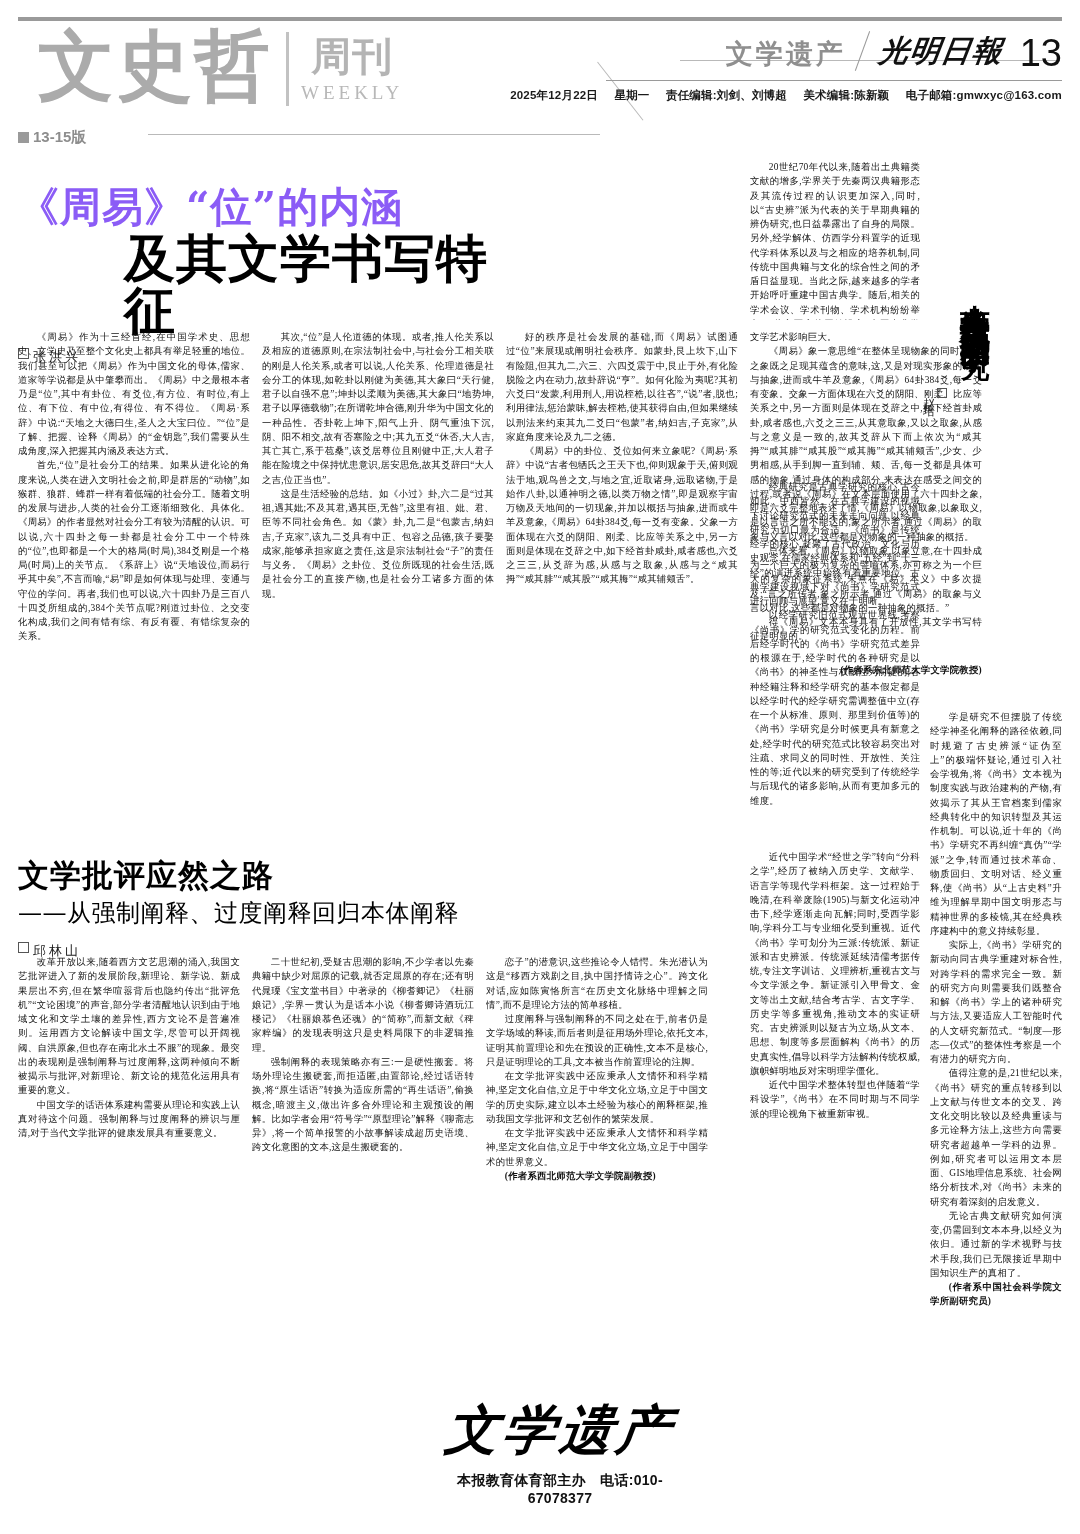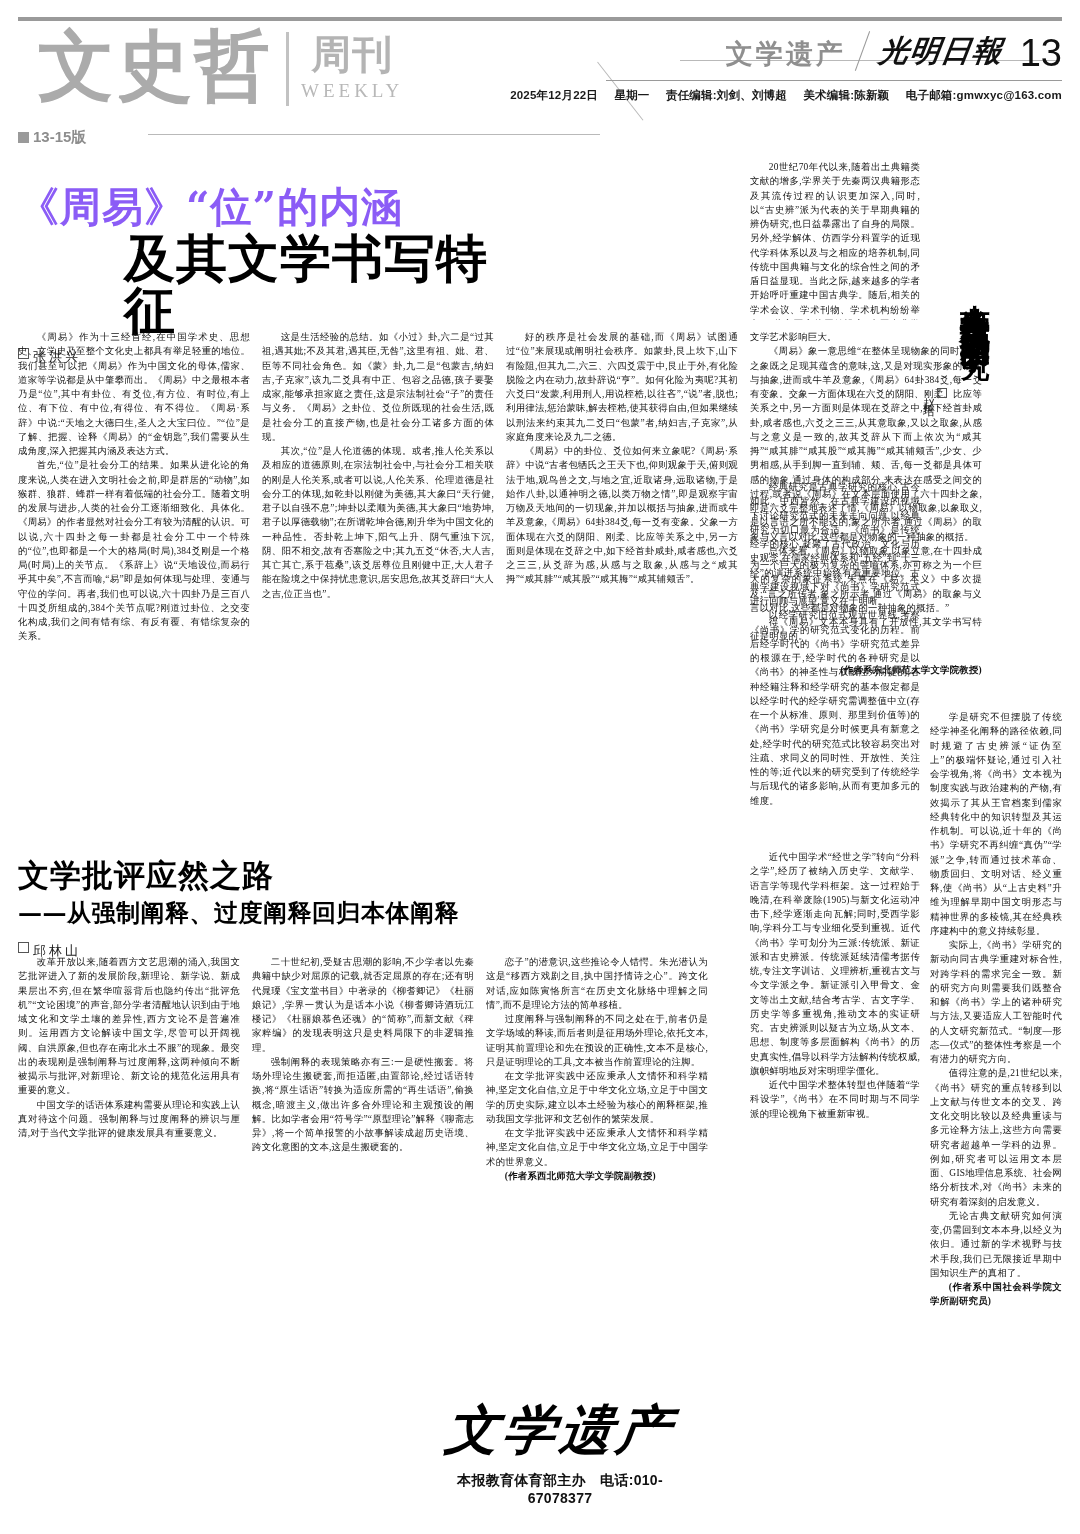--- a/index.html
+++ b/index.html
@@ -7,21 +7,21 @@
     width:1080px;height:1534px;
     background:#ffffff;
     font-family:"Liberation Serif","DejaVu Serif",serif;
     color:#111;
     overflow:hidden;
     position:relative;
   }
   
   .masthead{position:relative;height:150px;width:1080px;}
   .top-rule{position:absolute;left:18px;top:17px;width:1044px;height:4px;background:#9a9a9a;}
-  .brand-wrap{position:absolute;left:38px;top:26px;display:flex;align-items:flex-start;}
+  .brand-wrap{position:absolute;left:38px;top:26px;display:flex;align-items:center;}
   .brand-cn{
     font-family:"DejaVu Serif","Liberation Serif",serif;
     font-weight:700;font-size:76px;line-height:80px;
     color:#ababab;letter-spacing:2px;
     -webkit-text-stroke:0px;
   }
   .brand-bar{width:3px;height:74px;background:#c2c2c2;margin:6px 12px 0 14px;}
   .brand-sub{display:flex;flex-direction:column;align-items:center;margin-top:6px;}
   .brand-sub .zk{font-family:"DejaVu Serif","Liberation Serif",serif;font-weight:700;font-size:40px;color:#b4b4b4;line-height:44px;letter-spacing:1px;}
   .brand-sub .wk{font-family:"Liberation Serif",serif;font-size:19px;color:#b8b8b8;letter-spacing:4px;margin-top:4px;}
@@ -83,21 +83,21 @@
   .vbyline{
     writing-mode:vertical-rl;text-orientation:upright;
     font-family:"Liberation Serif",serif;font-size:12px;letter-spacing:6px;color:#1a1a1a;
     margin-right:10px;margin-top:108px;
   }
   .vbyline .bx{display:block;width:8px;height:8px;border:1px solid #555;margin:0 auto 8px auto;}
 
   
   .a2-head{position:absolute;left:18px;top:706px;width:530px;}
   .a2-t1{font-family:"DejaVu Serif","Liberation Serif",serif;font-weight:700;font-size:31px;line-height:38px;color:#000;letter-spacing:1px;}
-  .a2-t2{font-family:"DejaVu Serif","Liberation Serif",serif;font-weight:700;font-size:24px;line-height:34px;color:#000;letter-spacing:0.5px;margin-top:2px;}
+  .a2-t2{font-family:"DejaVu Serif","Liberation Serif",serif;font-weight:400;font-size:24px;line-height:34px;color:#000;letter-spacing:0.5px;margin-top:2px;}
 
   
   .logo-wrap{position:absolute;left:430px;top:1248px;width:260px;text-align:center;}
   .logo-cal{
     font-family:"DejaVu Serif",serif;font-weight:700;font-style:italic;
     font-size:53px;line-height:62px;color:#000;letter-spacing:4px;
     transform:skewX(-7deg);
   }
   .logo-sub{font-family:"Liberation Sans",sans-serif;font-weight:700;font-size:14px;color:#111;margin-top:12px;letter-spacing:0.3px;}
 </style>
@@ -152,22 +152,22 @@
       <span>张洪兴</span>
     </div>
   </div>
 
   <div class="col" style="left:18px;top:180px;width:232px;height:510px;">
     <p>《周易》作为十三经首经,在中国学术史、思想史、文学史乃至整个文化史上都具有举足轻重的地位。我们甚至可以把《周易》作为中国文化的母体,儒家、道家等学说都是从中肇攀而出。《周易》中之最根本者乃是“位”,其中有卦位、有爻位,有方位、有时位,有上位、有下位、有中位,有得位、有不得位。《周易·系辞》中说:“天地之大德曰生,圣人之大宝曰位。”“位”是了解、把握、诠释《周易》的“金钥匙”,我们需要从生成角度,深入把握其内涵及表达方式。</p>
     <p>首先,“位”是社会分工的结果。如果从进化论的角度来说,人类在进入文明社会之前,即是群居的“动物”,如猴群、狼群、蜂群一样有着低端的社会分工。随着文明的发展与进步,人类的社会分工逐渐细致化、具体化。《周易》的作者显然对社会分工有较为清醒的认识。可以说,六十四卦之每一卦都是社会分工中一个特殊的“位”,也即都是一个大的格局(时局),384爻刚是一个格局(时局)上的关节点。《系辞上》说“天地设位,而易行乎其中矣”,不言而喻,“易”即是如何体现与处理、变通与守位的学问。再者,我们也可以说,六十四卦乃是三百八十四爻所组成的,384个关节点呢?刚道过卦位、之交变化构成,我们之间有错有综、有反有覆、有错综复杂的关系。</p>
   </div>
 
   <div class="col" style="left:262px;top:180px;width:232px;height:510px;">
+    <p>其次,“位”是人伦道德的体现。或者,推人伦关系以及相应的道德原则,在宗法制社会中,与社会分工相关联的刚是人伦关系,或者可以说,人伦关系、伦理道德是社会分工的体现,如乾卦以刚健为美德,其大象曰“天行健,君子以自强不息”;坤卦以柔顺为美德,其大象曰“地势坤,君子以厚德载物”;在所谓乾坤合德,刚升华为中国文化的一种品性。否卦乾上坤下,阳气上升、阴气重浊下沉,阴、阳不相交,故有否塞险之中;其九五爻“休否,大人吉,其亡其亡,系于苞桑”,该爻居尊位且刚健中正,大人君子能在险境之中保持忧患意识,居安思危,故其爻辞曰“大人之吉,位正当也”。</p>
     <p>这是生活经验的总结。如《小过》卦,六二是“过其祖,遇其妣;不及其君,遇其臣,无咎”,这里有祖、妣、君、臣等不同社会角色。如《蒙》卦,九二是“包蒙吉,纳妇吉,子克家”,该九二爻具有中正、包容之品德,孩子要娶成家,能够承担家庭之责任,这是宗法制社会“子”的责任与义务。《周易》之卦位、爻位所既现的社会生活,既是社会分工的直接产物,也是社会分工诸多方面的体现。</p>
-    <p>其次,“位”是人伦道德的体现。或者,推人伦关系以及相应的道德原则,在宗法制社会中,与社会分工相关联的刚是人伦关系,或者可以说,人伦关系、伦理道德是社会分工的体现,如乾卦以刚健为美德,其大象曰“天行健,君子以自强不息”;坤卦以柔顺为美德,其大象曰“地势坤,君子以厚德载物”;在所谓乾坤合德,刚升华为中国文化的一种品性。否卦乾上坤下,阳气上升、阴气重浊下沉,阴、阳不相交,故有否塞险之中;其九五爻“休否,大人吉,其亡其亡,系于苞桑”,该爻居尊位且刚健中正,大人君子能在险境之中保持忧患意识,居安思危,故其爻辞曰“大人之吉,位正当也”。</p>
   </div>
 
   <div class="col" style="left:506px;top:180px;width:232px;height:510px;">
     <p>好的秩序是社会发展的基础,而《周易》试图通过“位”来展现或阐明社会秩序。如蒙卦,艮上坎下,山下有险阻,但其九二,六三、六四爻震于中,艮止于外,有化险脱险之内在动力,故卦辞说“亨”。如何化险为夷呢?其初六爻曰“发蒙,利用刑人,用说桎梏,以往吝”,“说”者,脱也;利用律法,惩治蒙昧,解去桎梏,使其获得自由,但如果继续以刑法来约束其九二爻曰“包蒙”者,纳妇吉,子克家”,从家庭角度来论及九二之德。</p>
     <p>《周易》中的卦位、爻位如何来立象呢?《周易·系辞》中说“古者包牺氏之王天下也,仰则观象于天,俯则观法于地,观鸟兽之文,与地之宜,近取诸身,远取诸物,于是始作八卦,以通神明之德,以类万物之情”,即是观察宇宙万物及天地间的一切现象,并加以概括与抽象,进而或牛羊及意象,《周易》64卦384爻,每一爻有变象。父象一方面体现在六爻的阴阳、刚柔、比应等关系之中,另一方面则是体现在爻辞之中,如下经首卦咸卦,咸者感也,六爻之三三,从爻辞为感,从感与之取象,从感与之“咸其拇”“咸其腓”“咸其股”“咸其脢”“咸其辅颊舌”。</p>
   </div>
 
   <div class="col" style="left:750px;top:180px;width:232px;height:510px;">
     <p class="noind">文学艺术影响巨大。</p>
     <p>《周易》象一意思维“在整体呈现物象的同时,所立之象既之足现其蕴含的意味,这,又是对现实形象的概括与抽象,进而或牛羊及意象,《周易》64卦384爻,每一爻有变象。交象一方面体现在六爻的阴阳、刚柔、比应等关系之中,另一方面则是体现在爻辞之中,如下经首卦咸卦,咸者感也,六爻之三三,从其意取象,又以之取象,从感与之意义是一致的,故其爻辞从下而上依次为“咸其拇”“咸其腓”“咸其股”“咸其脢”“咸其辅颊舌”,少女、少男相感,从手到脚一直到辅、颊、舌,每一爻都是具体可感的物象,通过身体的构成部分,来表达在感受之间交的过程,或者说《周易》在文本层面使用了六十四卦之象,即是六爻完整地表述了情,《周易》以物取象,以象取义,是以言语之所不能达的,象之所示者,通过《周易》的取象与义言以对比,这些都是对物象的一种抽象的概括。</p>

